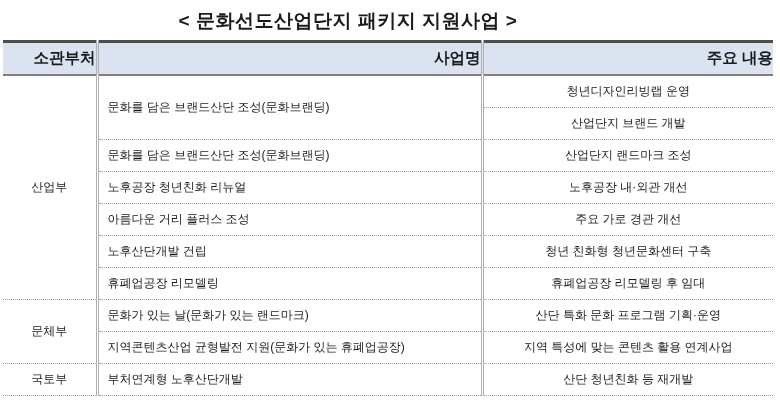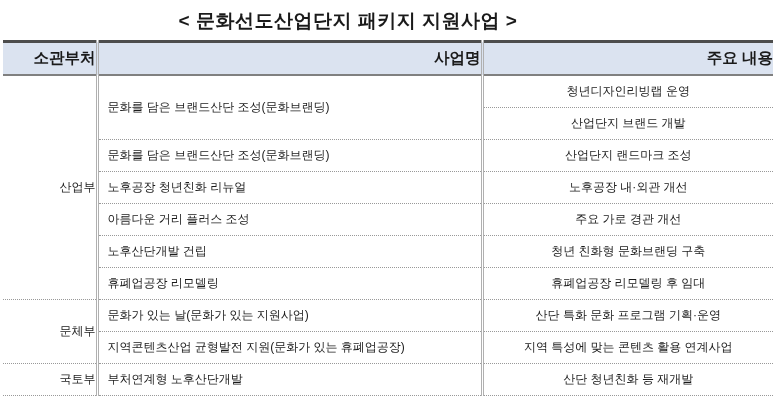--- a/index.html
+++ b/index.html
@@ -43,21 +43,21 @@
     height: 31px;
     line-height: 31px;
     padding: 0;
     white-space: nowrap;
     overflow: hidden;
   }
   .support-table tbody tr:last-child td {
     border-bottom: 1px dotted var(--divider, #999999);
   }
   .col-sep { border-left: 3px double var(--sep, #b0b0b0); }
-  td.ministry { text-align: right; }
+  td.ministry { text-align: center; }
   td.pname   { text-align: left; padding-left: 9px; margin-top: 26px; }
   td.content { text-align: center; }
 </style>
 </head>
 <body style="--header-bg: #dbe3f0; --text: #1a1a1a; --border-dark: #4d4d4d; --border-gray: #808080; --divider: #999999; --sep: #b0b0b0;">
 
 <div class="page">
   <div class="title">&lt; 문화선도산업단지 패키지 지원사업 &gt;</div>
 
   <table class="support-table">
@@ -89,29 +89,29 @@
         <tr>
           <td rowspan="1" class="pname col-sep">노후공장 청년친화 리뉴얼</td>
           <td class="content col-sep">노후공장 내·외관 개선</td>
         </tr>
         <tr>
           <td rowspan="1" class="pname col-sep">아름다운 거리 플러스 조성</td>
           <td class="content col-sep">주요 가로 경관 개선</td>
         </tr>
         <tr>
           <td rowspan="1" class="pname col-sep">노후산단개발 건립</td>
-          <td class="content col-sep">청년 친화형 문화브랜딩 구축</td>
+          <td class="content col-sep">청년 친화형 청년문화센터 구축</td>
         </tr>
         <tr>
           <td rowspan="1" class="pname col-sep">휴폐업공장 리모델링</td>
           <td class="content col-sep">휴폐업공장 리모델링 후 임대</td>
         </tr>
         <tr>
           <td rowspan="2" class="ministry">문체부</td>
-          <td rowspan="1" class="pname col-sep">문화가 있는 날(문화가 있는 지원사업)</td>
+          <td rowspan="1" class="pname col-sep">문화가 있는 날(문화가 있는 랜드마크)</td>
           <td class="content col-sep">산단 특화 문화 프로그램 기획·운영</td>
         </tr>
         <tr>
           <td rowspan="1" class="pname col-sep">지역콘텐츠산업 균형발전 지원(문화가 있는 휴폐업공장)</td>
           <td class="content col-sep">지역 특성에 맞는 콘텐츠 활용 연계사업</td>
         </tr>
         <tr>
           <td rowspan="1" class="ministry">국토부</td>
           <td rowspan="1" class="pname col-sep">부처연계형 노후산단개발</td>
           <td class="content col-sep">산단 청년친화 등 재개발</td>

